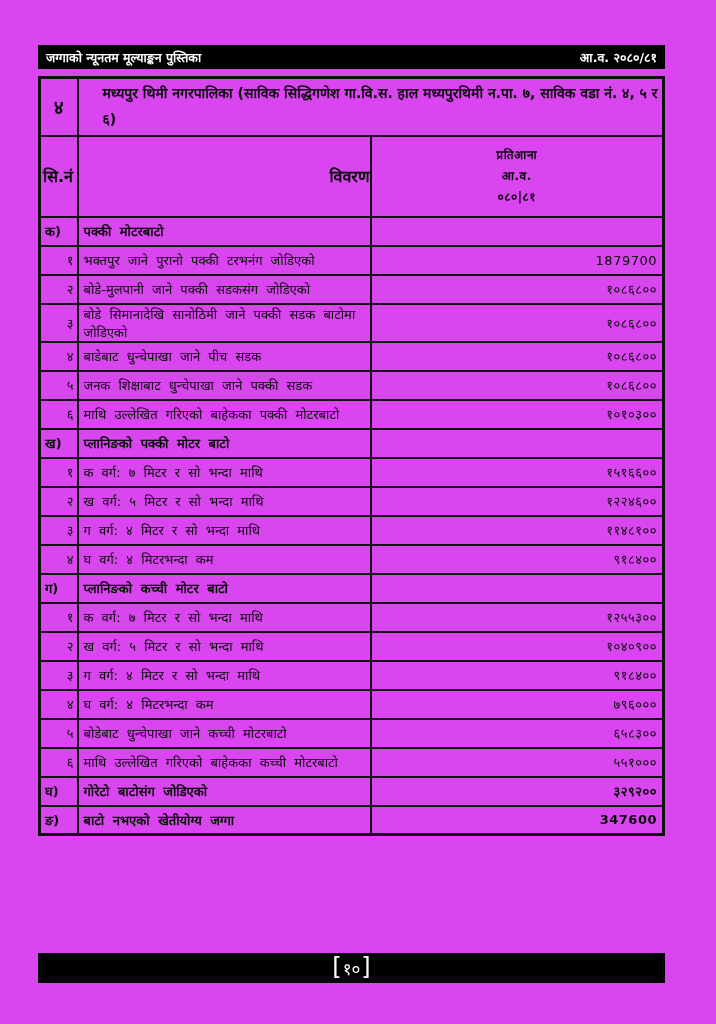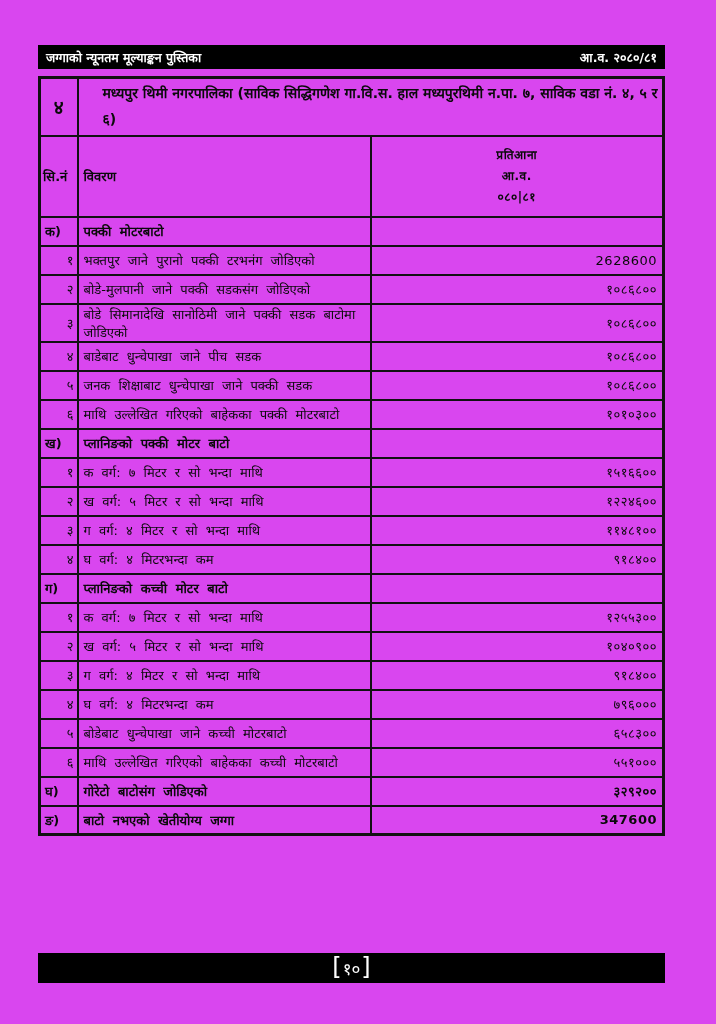--- a/index.html
+++ b/index.html
@@ -51,23 +51,23 @@
     font-size: 19px;
     font-weight: bold;
   }
   td.table-title {
     font-weight: bold;
     font-size: 14px;
     line-height: 1.85;
     padding-left: 24px;
     padding-right: 4px;
   }
-  tr.head-row td { height: 66px; font-weight: bold; font-size: 13px; }
+  tr.head-row td { height: 66px; font-weight: bold; font-size: 16px; }
   tr.head-row td.c-serial { text-align: left; padding-left: 2px; }
-  tr.head-row td.c-desc   { text-align: left; margin-top: 47px; }
+  tr.head-row td.c-desc   { text-align: right; margin-top: 47px; }
   tr.head-row td.c-value  { text-align: center; padding: 8px; font-size: 12px; }
   tr.head-row td.c-value div { line-height: 1.75; }
   tr.body-row td { height: 29px; font-size: 13px; }
   tr.body-row td.c-serial { text-align: right; padding-right: 3px; }
   tr.body-row.section td.c-serial { text-align: left; padding-left: 4px; }
   tr.body-row.section td { font-weight: bold; }
   tr.body-row.section td.c-value { font-weight: bold; }
   .footer-bar {
     position: absolute;
     left: 38px;
@@ -113,21 +113,21 @@
         </tr>
 
       <tr class="body-row section">
             <td class="c-serial">क)</td>
             <td class="c-desc">पक्की  मोटरबाटो</td>
             <td class="c-value"></td>
           </tr>
           <tr class="body-row">
             <td class="c-serial">१</td>
             <td class="c-desc">भक्तपुर  जाने पुरानो पक्की  टरभनंग  जोडिएको</td>
-            <td class="c-value">2628600</td>
+            <td class="c-value">1879700</td>
           </tr>
           <tr class="body-row">
             <td class="c-serial">२</td>
             <td class="c-desc">बोडे-मुलपानी  जाने पक्की सडकसंग  जोडिएको</td>
             <td class="c-value">१०८६८००</td>
           </tr>
           <tr class="body-row">
             <td class="c-serial">३</td>
             <td class="c-desc">बोडे सिमानादेखि  सानोठिमी  जाने पक्की सडक  बाटोमा  जोडिएको</td>
             <td class="c-value">१०८६८००</td>

